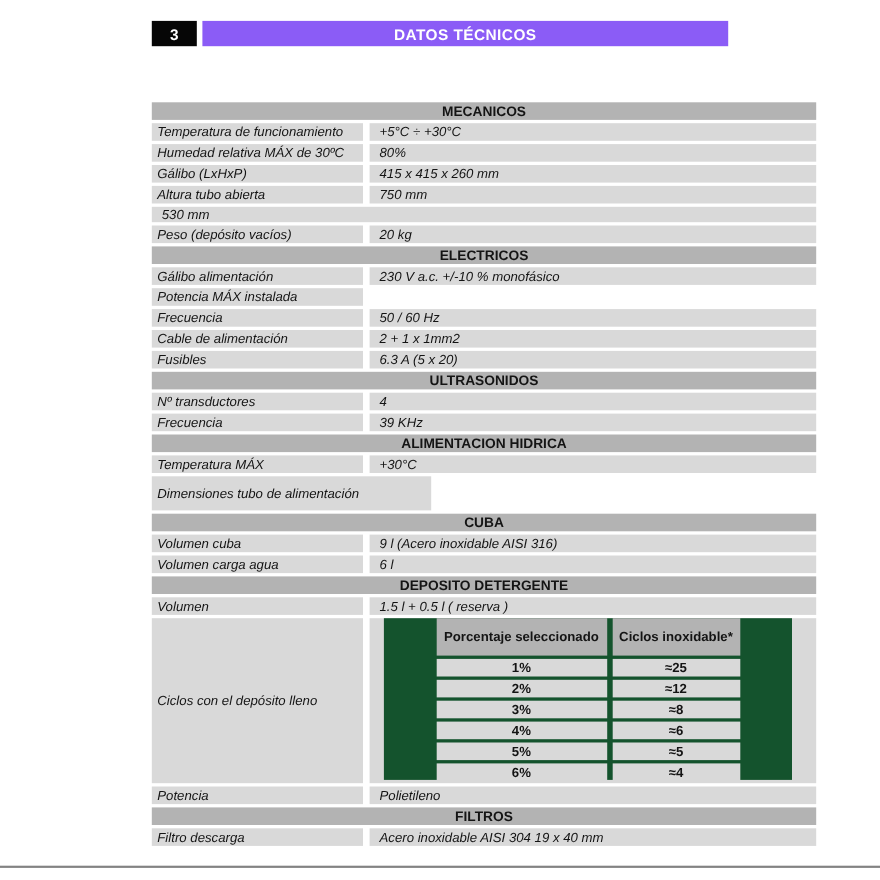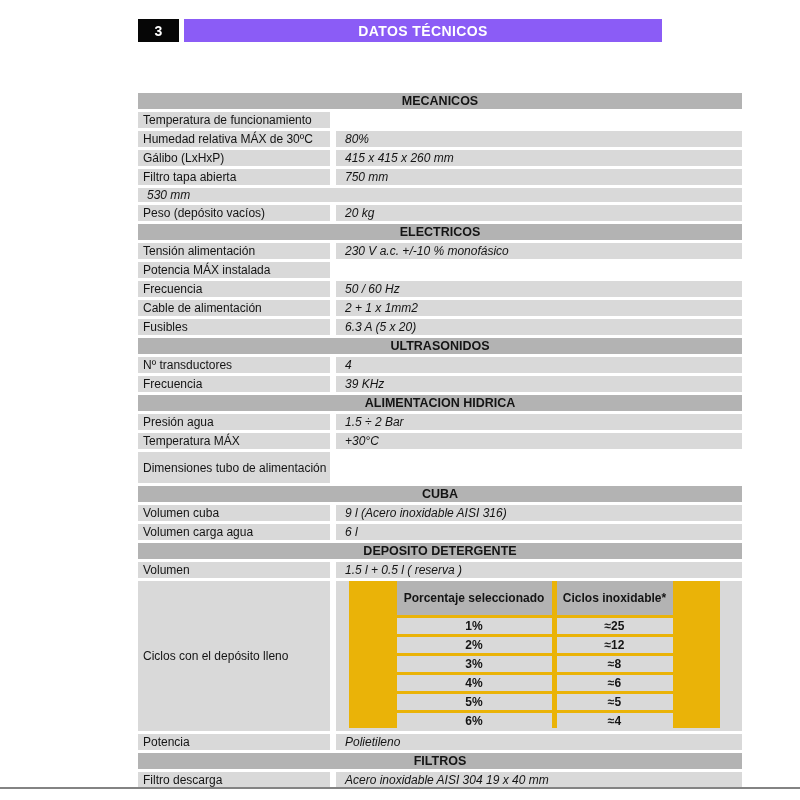--- a/index.html
+++ b/index.html
@@ -35,39 +35,39 @@
     display:flex; flex-direction:column; row-gap:3px;margin-top:32px;
   }
   .sec-header {
     height:16px; background:var(--hdr-bg,#b3b3b3);
     font-weight:bold; font-size:12.5px;
     display:flex; align-items:center; justify-content:center;
   }
   .row { display:flex; column-gap:6px; }
   .cell-label {
     width:187px; min-height:16px; background:var(--row-bg,#d9d9d9);
-    font-size:12px; line-height:14px;
+    font-style:italic; font-size:12px; line-height:14px;
     padding-left:5px;
     display:flex; align-items:center;
   }
   .cell-value {
     flex:1; background:var(--row-bg,#d9d9d9);
     font-style:italic; font-size:12px; line-height:14px;
     padding-left:9px;
     display:flex; align-items:center;
   }
   .row.tall { min-height:31px; }
-  .row.tall .cell-label { }
+  .row.tall .cell-label { padding-right:62px; }
 
   
   .row.cycles { height:150px; }
   .cycles-value { flex:1; background:var(--row-bg,#d9d9d9); position:relative; }
   .cycles-white {
     position:absolute; left:13px; right:22px; top:0; bottom:3px;
-    background:#eab308;
+    background:#14532d;
     display:flex; justify-content:center; align-items:center;
   }
   .nested {
     width:276px; display:flex; flex-direction:column; row-gap:3px;
   }
   .nrow { display:flex; column-gap:5px; }
   .ncell-1 { width:155px; }
   .ncell-2 { flex:1; }
   .nhead .ncell-1, .nhead .ncell-2 {
     background:var(--hdr-bg,#b3b3b3); height:34px;
@@ -93,43 +93,44 @@
   <div class="doc-header">
     <div class="chapter-box">3</div>
     <div class="header-gap"></div>
     <div class="title-bar">DATOS TÉCNICOS</div>
   </div>
 
   <div class="spec-table" id="spec-table">
       <div class="sec-header">MECANICOS</div>
       <div class="row">
         <div class="cell-label">Temperatura de funcionamiento</div>
+        <div class="cell-value">+5°C ÷ +30°C</div>
       </div>
       <div class="row">
         <div class="cell-label">Humedad relativa MÁX de 30ºC</div>
         <div class="cell-value">80%</div>
       </div>
       <div class="row">
         <div class="cell-label">Gálibo (LxHxP)</div>
         <div class="cell-value">415 x 415 x 260 mm</div>
       </div>
       <div class="row">
-        <div class="cell-label">Filtro tapa abierta</div>
+        <div class="cell-label">Altura tubo abierta</div>
         <div class="cell-value">750 mm</div>
       </div>
       <div class="row">
         <div class="cell-value">530 mm</div>
       </div>
       <div class="row">
         <div class="cell-label">Peso (depósito vacíos)</div>
         <div class="cell-value">20 kg</div>
       </div>
       <div class="sec-header">ELECTRICOS</div>
       <div class="row">
-        <div class="cell-label">Tensión alimentación</div>
+        <div class="cell-label">Gálibo alimentación</div>
         <div class="cell-value">230 V a.c. +/-10 % monofásico</div>
       </div>
       <div class="row">
         <div class="cell-label">Potencia MÁX instalada</div>
       </div>
       <div class="row">
         <div class="cell-label">Frecuencia</div>
         <div class="cell-value">50 / 60 Hz</div>
       </div>
       <div class="row">
@@ -143,24 +144,20 @@
       <div class="sec-header">ULTRASONIDOS</div>
       <div class="row">
         <div class="cell-label">Nº transductores</div>
         <div class="cell-value">4</div>
       </div>
       <div class="row">
         <div class="cell-label">Frecuencia</div>
         <div class="cell-value">39 KHz</div>
       </div>
       <div class="sec-header">ALIMENTACION HIDRICA</div>
-      <div class="row">
-        <div class="cell-label">Presión agua</div>
-        <div class="cell-value">1.5 ÷ 2 Bar</div>
-      </div>
       <div class="row">
         <div class="cell-label">Temperatura MÁX</div>
         <div class="cell-value">+30°C</div>
       </div>
       <div class="row tall">
         <div class="cell-label">Dimensiones tubo de alimentación</div>
       </div>
       <div class="sec-header">CUBA</div>
       <div class="row">
         <div class="cell-label">Volumen cuba</div>

